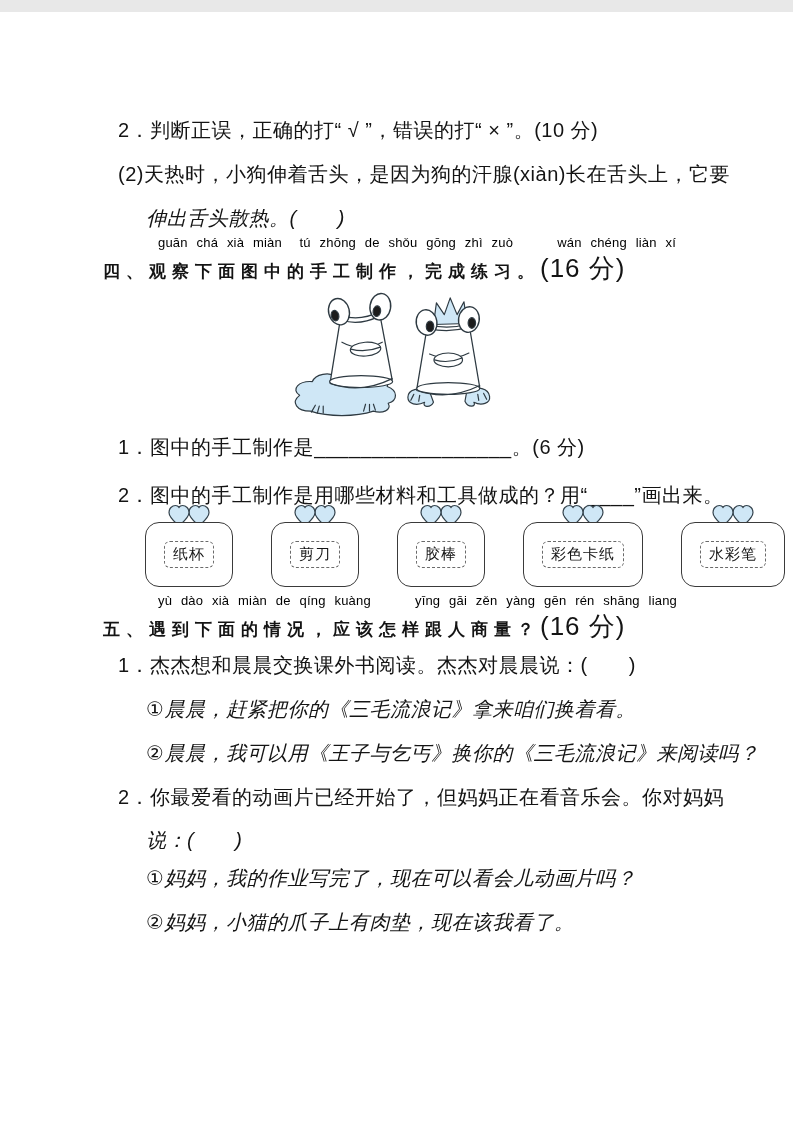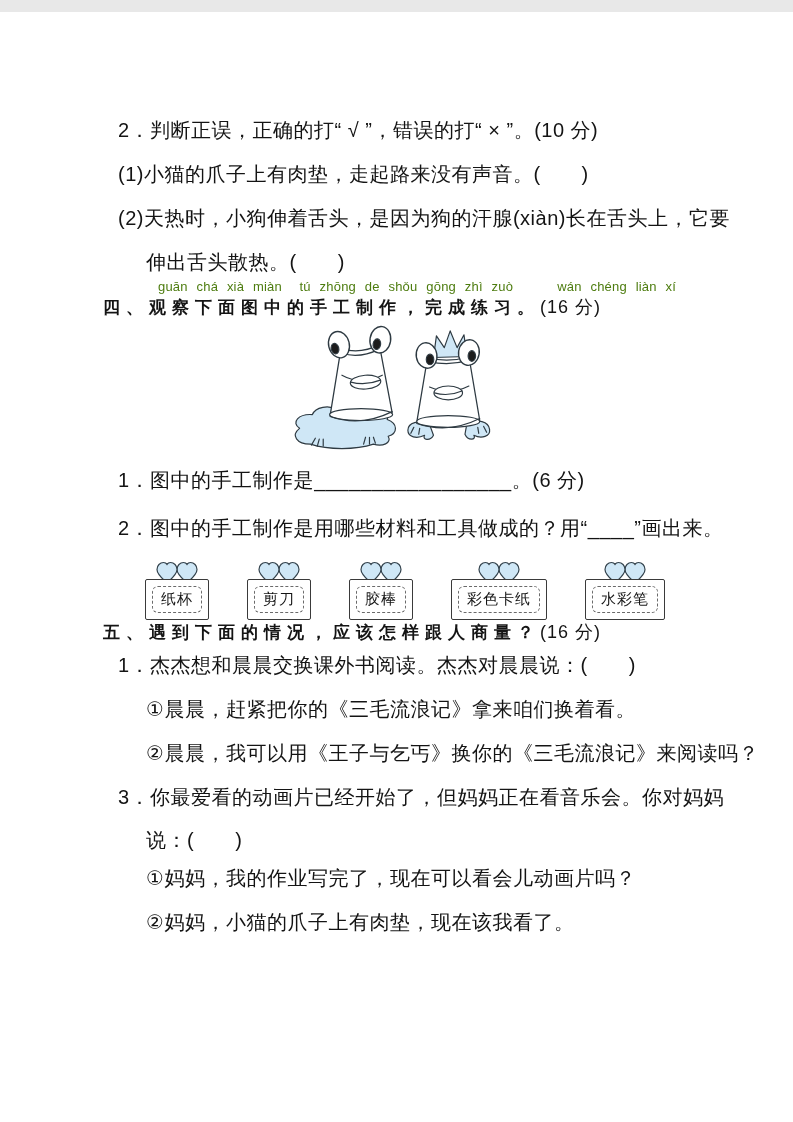--- a/index.html
+++ b/index.html
@@ -5,51 +5,50 @@
   html,body { margin:0; padding:0; background:#e8e8e8; }
   .page {
     width:793px; height:1122px; background:#ffffff; position:relative;
     overflow:hidden; margin:12px auto; color:#141414;
     font-family:"Liberation Sans","DejaVu Sans",sans-serif;
   }
   .content { padding:103px 88px 0 103px; }
 
   .line { font-size:20px; line-height:30px; margin:0 0 14px 15px;
           white-space:nowrap; letter-spacing:0.5px; }
-  .cont  { margin-left:43px; }          
+  .cont  { margin-left:43px;font-style:italic; }          
   .mb8   { margin-bottom:8px; }
   .mb2   { margin-bottom:2px; }
   .mb18  { margin-bottom:18px; }
   .mb13  { margin-bottom:13px; }
   .mb4   { margin-bottom:4px; }
 
-  .pinyin { font-size:13px; color:#4d7c0f; margin:0 0 1px 55px;
+  .pinyin { font-size:13px; color:#000000; margin:0 0 1px 55px;
             white-space:pre; letter-spacing:0.2px; word-spacing:5px; }
   .sec-line { margin:0 0 6px 0; white-space:nowrap; }
   .sec-heading { font-size:17px; font-weight:bold; letter-spacing:6px; }
-  .sec-score   { font-size:18px; font-weight:normal; letter-spacing:1px; }
+  .sec-score   { font-size:26px; font-weight:normal; letter-spacing:1px; }
 
   .figure-wrap { margin:6px 0 10px 178px; }
 
   .materials { display:flex; align-items:flex-end; gap:38px; margin:4px 0 0 42px; height:64px; }
   .material  { display:flex; flex-direction:column; align-items:center; }
   .hearts    { margin-bottom:-6px; position:relative; z-index:0; }
   .mat-box-outer { position:relative; z-index:1; background:#fff;
-                   border:1.5px solid #3a3a3a; border-radius:2px; padding:6px; }
+                   border:1.5px solid #3a3a3a; border-radius:14px; padding:18px; }
   .mat-box-inner { border:1px dashed #6a6a6a; border-radius:6px; padding:3px 8px; }
   .mat-label { font-size:15px; letter-spacing:1px; white-space:nowrap; }
 </style>
 </head>
 <body>
 
 <div class="page">
   <div class="content">
 
     <p class="line">2．判断正误，正确的打“ √ ”，错误的打“ × ”。(10 分)</p>
-    <p class="line">(1)小猫的爪子上有肉垫，走起路来没有声音。(　　)</p>
     <p class="line">(2)天热时，小狗伸着舌头，是因为狗的汗腺(xiàn)长在舌头上，它要</p>
     <p class="line cont mb2">伸出舌头散热。(　　)</p>
 
     <p class="pinyin">guān chá xià miàn  tú zhōng de shǒu gōng zhì zuò     wán chéng liàn xí</p>
     <p class="sec-line"><span class="sec-heading">四、观察下面图中的手工制作，完成练习。</span><span class="sec-score">(16 分)</span></p>
 
     <div class="figure-wrap">
       <svg width="238" height="126" viewBox="0 0 238 128">
         <g stroke="#2e3a42" stroke-width="1.2" stroke-linecap="round" stroke-linejoin="round">
 
@@ -149,24 +148,25 @@
             <path d="M33 24 C28.5 19.5 23 15.5 23 10.5 C23 6.5 26 3.5 29.5 3.5 C31 3.5 32.3 4.2 33 5.4 C33.7 4.2 35 3.5 36.5 3.5 C40 3.5 43 6.5 43 10.5 C43 15.5 37.5 19.5 33 24 Z"></path>
             <path d="M13 24 C8.5 19.5 3 15.5 3 10.5 C3 6.5 6 3.5 9.5 3.5 C11 3.5 12.3 4.2 13 5.4 C13.7 4.2 15 3.5 16.5 3.5 C20 3.5 23 6.5 23 10.5 C23 15.5 17.5 19.5 13 24 Z"></path>
           </g>
         </svg>
         <div class="mat-box-outer">
           <div class="mat-box-inner"><span class="mat-label">水彩笔</span></div>
         </div>
       </div>
     </div>
 
+    <p class="pinyin" style="margin-top:6px;">yù dào xià miàn de qíng kuàng     yīng gāi zěn yàng gēn rén shāng liang</p>
     <p class="sec-line"><span class="sec-heading">五、遇到下面的情况，应该怎样跟人商量？</span><span class="sec-score">(16 分)</span></p>
 
     <p class="line">1．杰杰想和晨晨交换课外书阅读。杰杰对晨晨说：(　　)</p>
     <p class="line cont">①晨晨，赶紧把你的《三毛流浪记》拿来咱们换着看。</p>
     <p class="line cont">②晨晨，我可以用《王子与乞丐》换你的《三毛流浪记》来阅读吗？</p>
-    <p class="line mb13">3．你最爱看的动画片已经开始了，但妈妈正在看音乐会。你对妈妈</p>
+    <p class="line mb13">2．你最爱看的动画片已经开始了，但妈妈正在看音乐会。你对妈妈</p>
     <p class="line cont mb8">说：(　　)</p>
     <p class="line cont">①妈妈，我的作业写完了，现在可以看会儿动画片吗？</p>
     <p class="line cont">②妈妈，小猫的爪子上有肉垫，现在该我看了。</p>
 
   </div>
 </div>
 
 </body></html>

